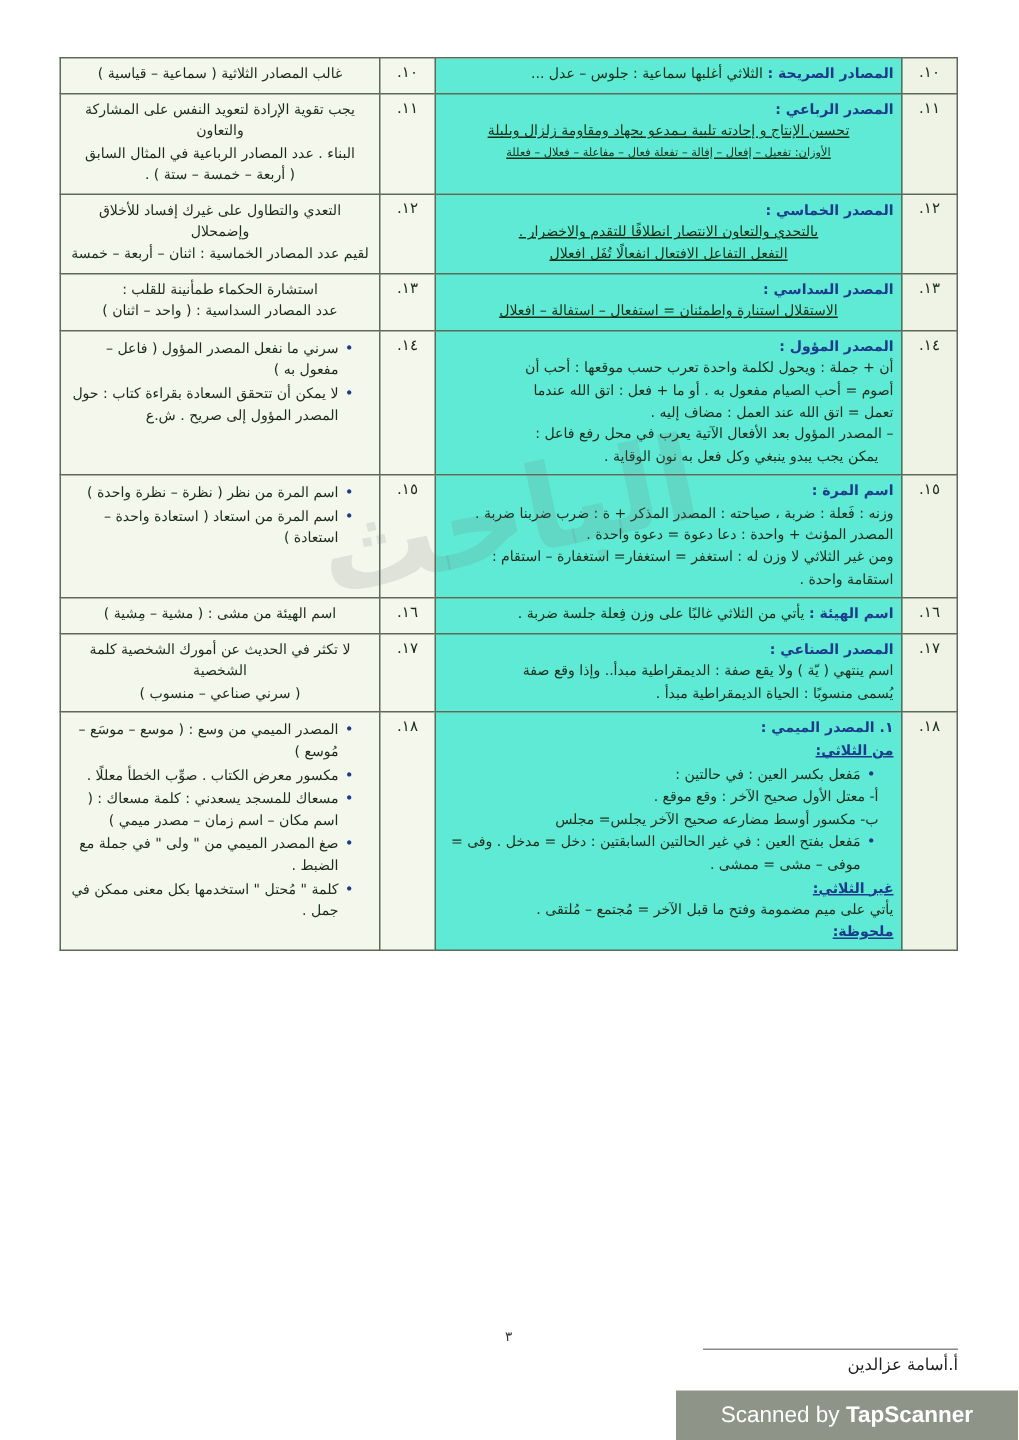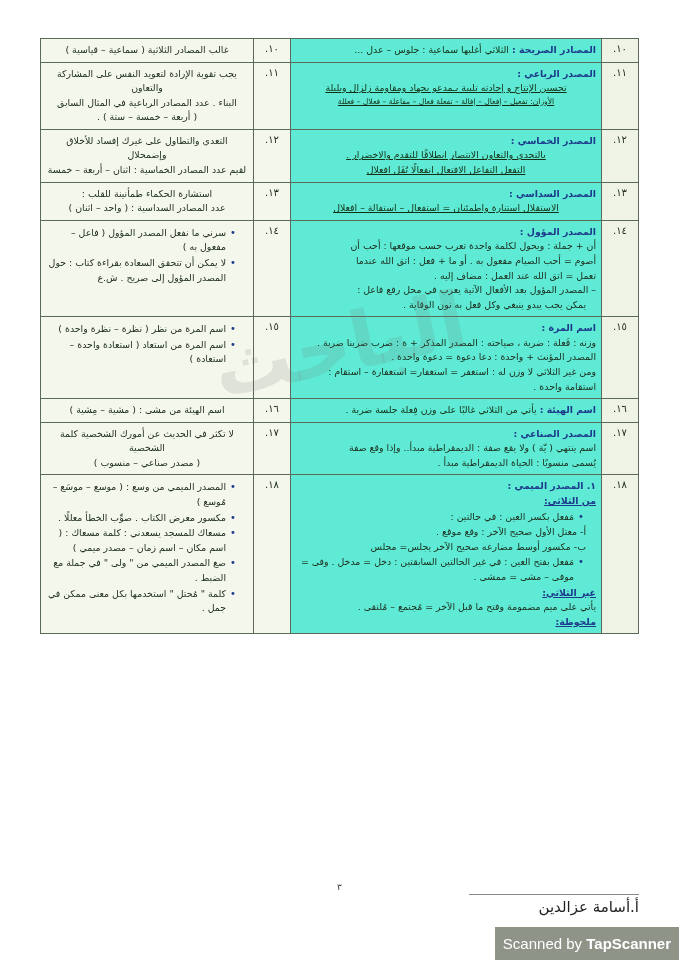--- a/index.html
+++ b/index.html
@@ -75,29 +75,29 @@
     position:absolute;
     left:40px;right:40px;bottom:44px;
   }
   .footer .pageno{
     text-align:center;font-size:9px;color:#333;margin-bottom:2px;
   }
   .footer .rule{
     border-top:1px solid #888;width:170px;margin:0 0 3px auto;
   }
   .footer .author{
-    text-align:right;font-size:15px;color:#222;direction:rtl;
+    text-align:right;font-size:11px;color:#222;direction:rtl;
   }
   .scan{
     position:absolute;
     right:0;bottom:0;
     background:#8f9489;
     color:#fff;
     font-size:15px;
-    padding:8px 8px;
+    padding:8px 30px;
     font-family:"Liberation Sans",sans-serif;
   }
   .scan b{font-weight:bold;}
 </style>
 </head>
 <body>
 
 <div class="page">
 
   <div class="watermark">الباحث</div>
@@ -209,21 +209,21 @@
     <tr>
       <td class="c-num">١٧.</td>
       <td class="c-right cell">
         <span class="hd">المصدر الصناعي :</span>
         <span class="line">اسم ينتهي ( يّة ) ولا يقع صفة : الديمقراطية مبدأ.. وإذا وقع صفة</span>
         <span class="line">يُسمى منسوبًا : الحياة الديمقراطية مبدأ  .</span>
       </td>
       <td class="c-num2">١٧.</td>
       <td class="c-left cell ctr">
         <span class="line">لا تكثر في الحديث عن أمورك الشخصية كلمة الشخصية</span>
-        <span class="line">( مصدر صناعي – منسوب )</span>
+        <span class="line">( سرني صناعي – منسوب )</span>
       </td>
     </tr>
 
     <tr>
       <td class="c-num">١٨.</td>
       <td class="c-right cell">
         <span class="hd">١. المصدر الميمي :</span>
         <span class="line hd u blue">من الثلاثي:</span>
         <ul class="b">
           <li>مَفعل بكسر العين : في حالتين :</li>

